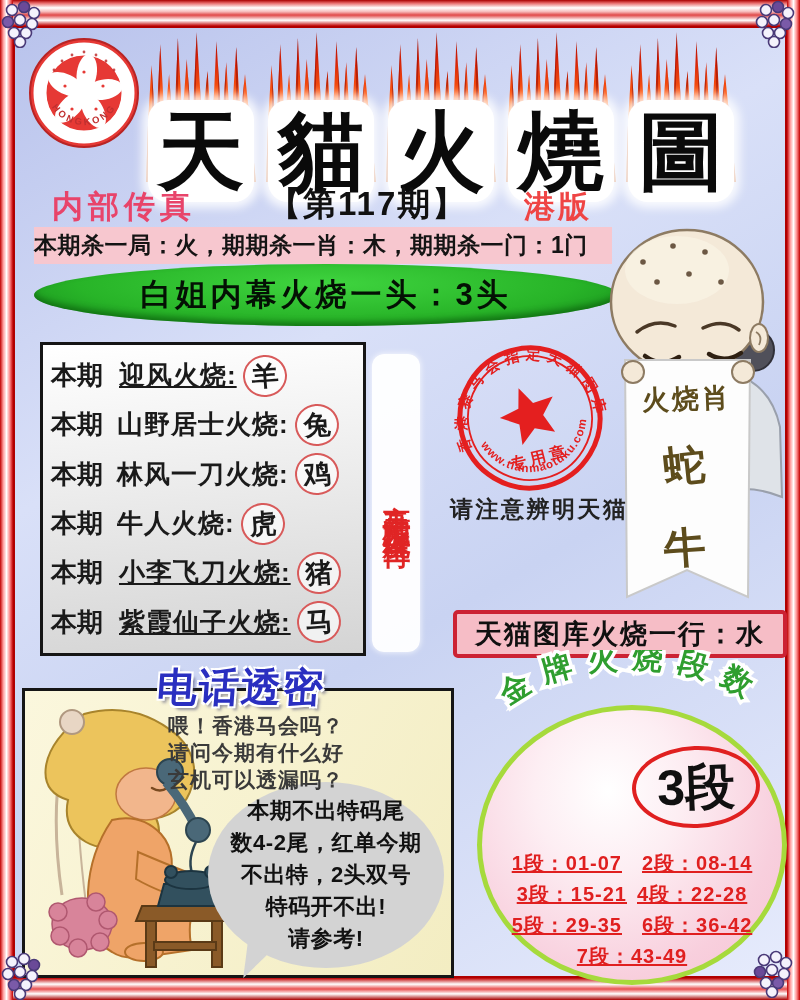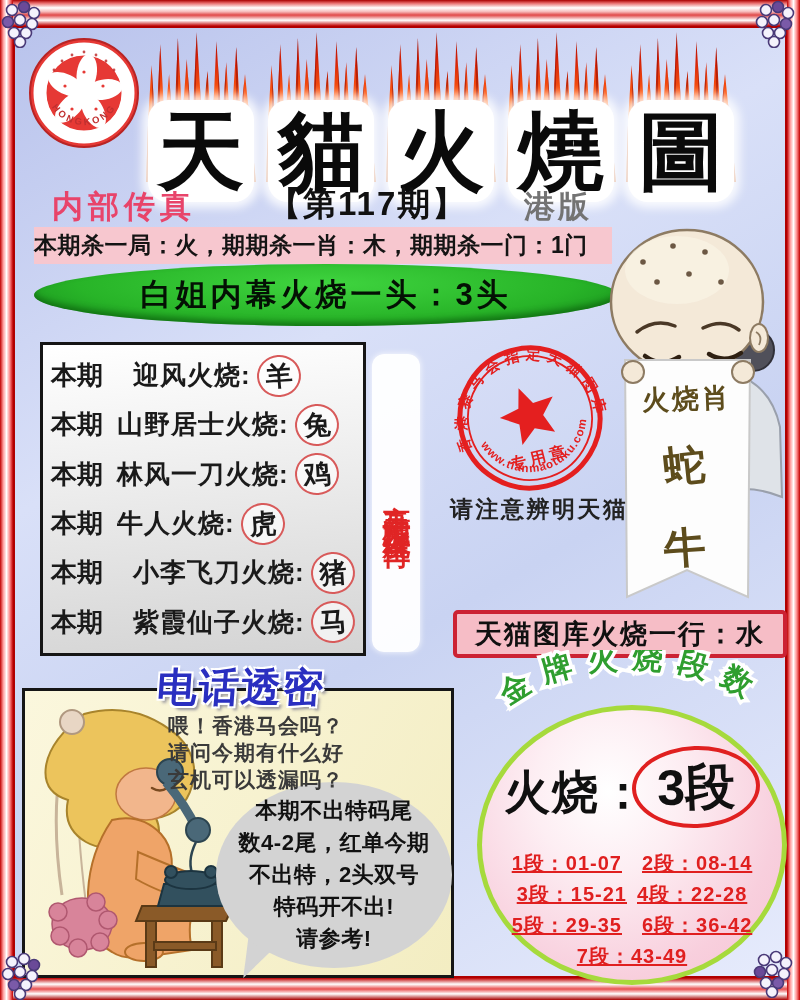--- a/index.html
+++ b/index.html
@@ -26,36 +26,36 @@
   .flame{position:absolute;top:32px;height:150px;z-index:1;
     background:
       repeating-linear-gradient(90deg,rgba(150,10,0,.55) 0 2px,rgba(255,220,120,0) 2px 6px),
       linear-gradient(0deg,#ffe690 0%,#ffb03a 28%,#ff5a12 58%,#d21f06 82%,#a01000 100%);
     clip-path:polygon(0% 100%,2% 58%,5% 22%,9% 66%,13% 8%,17% 60%,21% 28%,25% 72%,29% 4%,33% 58%,37% 18%,42% 66%,46% 0%,51% 60%,56% 26%,60% 70%,64% 6%,69% 62%,73% 20%,77% 68%,82% 10%,86% 56%,90% 28%,95% 64%,100% 100%);}
   .title-char{position:absolute;top:100px;width:106px;height:102px;z-index:2;
     background:#fff;border-radius:20px;box-shadow:0 0 10px 6px rgba(255,255,255,.85);
     font-size:86px;font-weight:900;color:#0a0a0a;text-align:center;line-height:102px;}
   .sub-left{position:absolute;left:52px;top:186px;font-size:31px;font-weight:900;color:#e8446a;letter-spacing:5px;z-index:2;}
   .sub-issue{position:absolute;left:268px;top:182px;font-size:33px;font-weight:900;color:#111;letter-spacing:2px;z-index:2;}
-  .sub-right{position:absolute;left:524px;top:186px;font-size:31px;font-weight:900;color:#737373;letter-spacing:3px;z-index:2;}
+  .sub-right{position:absolute;left:524px;top:186px;font-size:31px;font-weight:900;color:#ef4444;letter-spacing:3px;z-index:2;}
   .kill-bar{position:absolute;left:34px;top:227px;width:578px;height:37px;background:#f7c7cf;
     display:flex;align-items:center;font-size:23px;font-weight:bold;color:#141414;letter-spacing:.5px;z-index:2;}
   .green-banner{position:absolute;left:34px;top:264px;width:584px;height:62px;border-radius:50%;
     background:radial-gradient(ellipse at 50% 32%,#3fd43f 0%,#28b428 60%,#128418 100%);
     box-shadow:inset 0 -4px 6px rgba(0,60,0,.45);
     display:flex;align-items:center;justify-content:center;
     font-size:31px;font-weight:900;color:#041004;letter-spacing:4px;z-index:2;}
 
   
   .picks{position:absolute;left:40px;top:342px;width:326px;height:314px;z-index:2;
     border:3px solid #151515;background:linear-gradient(175deg,#ffffff 0%,#ececec 45%,#d4d4d4 100%);
     display:flex;flex-direction:column;justify-content:space-around;padding:6px 8px;}
   .pick-row{display:flex;align-items:center;font-size:26px;font-weight:bold;color:#1a1a1a;}
   .pick-row .lbl{margin-left:14px;letter-spacing:1px;}
-  .pick-row .lbl.indent{margin-left:30px;}
+  .pick-row .lbl.indent{margin-left:16px;text-decoration:underline;}
   .badge{margin-left:6px;min-width:44px;height:42px;border:2.5px solid #d85a5a;border-radius:50%;
     display:flex;align-items:center;justify-content:center;background:rgba(255,255,255,.65);
     font-size:27px;transform:rotate(-4deg);}
   .v-slogan{position:absolute;left:372px;top:354px;width:48px;height:298px;z-index:2;
     background:rgba(255,255,255,.95);border-radius:12px;box-shadow:0 0 6px rgba(255,255,255,.9);
     color:#e02525;font-size:28px;font-weight:900;letter-spacing:5px;
     writing-mode:vertical-rl;text-orientation:upright;
     display:flex;align-items:center;justify-content:center;}
 
   
@@ -74,21 +74,21 @@
 
   
   .phone-box{position:absolute;left:22px;top:688px;width:432px;height:290px;z-index:2;
     border:3px solid #151515;background:linear-gradient(120deg,#fbf7dd,#f3edc2);}
   .phone-title{position:absolute;left:118px;top:660px;width:246px;text-align:center;z-index:5;
     font-size:40px;font-weight:900;color:#2a2fc0;letter-spacing:2px;transform:skewX(-4deg);
     text-shadow:-2px -2px 0 #fff,2px -2px 0 #fff,-2px 2px 0 #fff,2px 2px 0 #fff,4px 4px 3px rgba(70,70,110,.55);}
   .baby{position:absolute;left:26px;top:700px;width:215px;height:272px;z-index:3;}
   .q-lines{position:absolute;left:168px;top:712px;z-index:4;
     font-size:21px;font-weight:600;color:#3a3a3a;line-height:27px;letter-spacing:1px;}
-  .bubble{position:absolute;left:216px;top:782px;width:236px;height:186px;z-index:3;
+  .bubble{position:absolute;left:208px;top:782px;width:236px;height:186px;z-index:3;
     background:#d3d3d3;border-radius:50%;
     display:flex;flex-direction:column;align-items:center;justify-content:center;
     font-size:22px;font-weight:bold;color:#111;line-height:32px;text-align:left;letter-spacing:.5px;}
   .bubble-tail{position:absolute;left:242px;top:930px;width:0;height:0;z-index:3;
     border-top:52px solid #d3d3d3;border-left:8px solid transparent;border-right:30px solid transparent;
     transform:rotate(16deg);}
 
   
   .seg-circle{position:absolute;left:477px;top:705px;width:310px;height:280px;z-index:2;
     border:5px solid #a6da3c;border-radius:50%;
@@ -379,21 +379,20 @@
   <div class="bubble-tail"></div>
   <div class="bubble">
     <div>本期不出特码尾</div>
     <div>数4-2尾，红单今期</div>
     <div>不出特，2头双号</div>
     <div>特码开不出!</div>
     <div>请参考!</div>
   </div>
 
   <div class="seg-circle">
-    <div class="seg-main-label">火烧：</div>
     <div class="seg-main-badge">3段</div>
     <div class="seg-rows">
       <div class="seg-line">
         <span>1段：01-07</span>
         <span class="gap-l">2段：08-14</span>
       </div>
       <div class="seg-line">
         <span>3段：15-21</span>
         <span class="gap-s">4段：22-28</span>
       </div>

